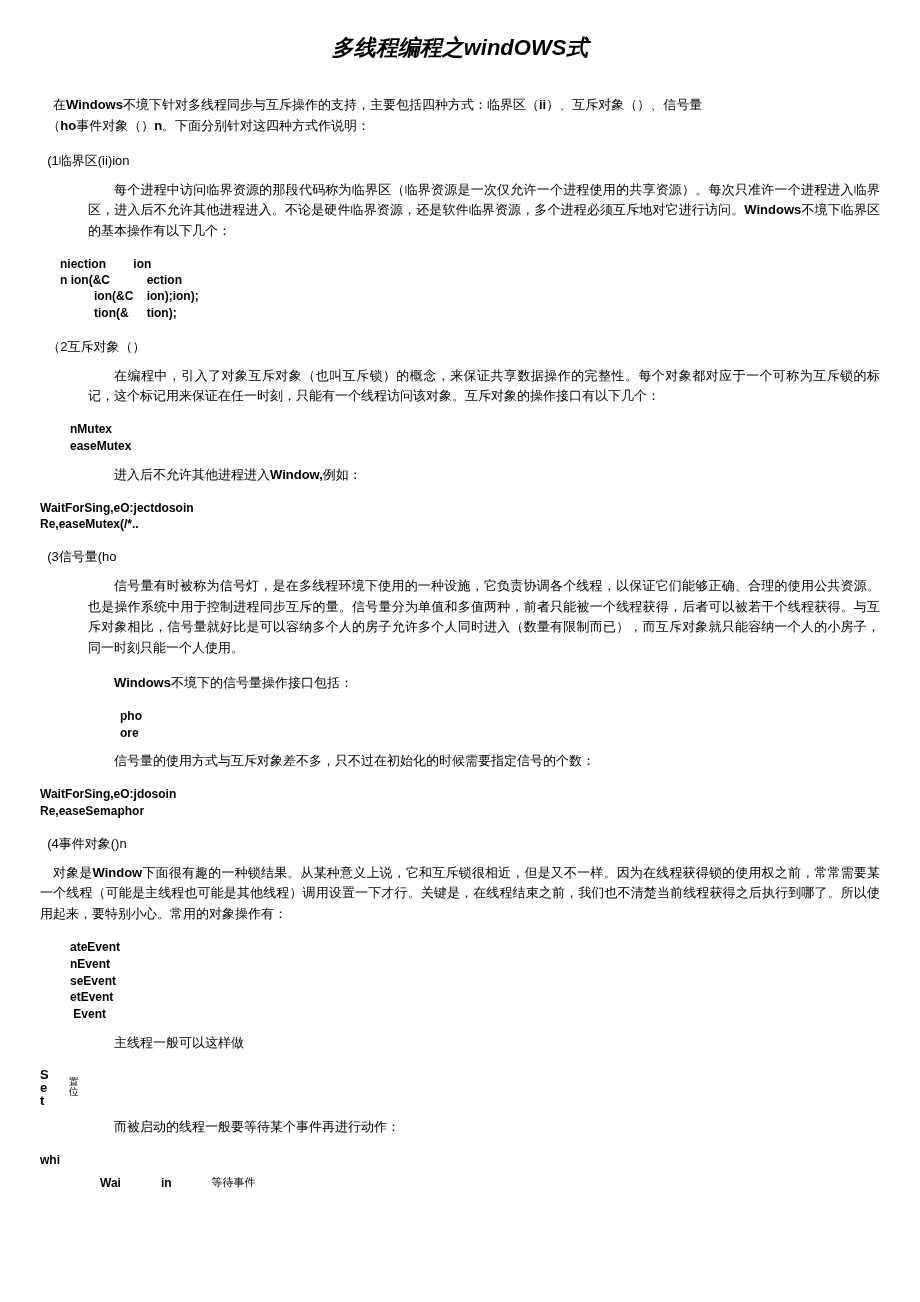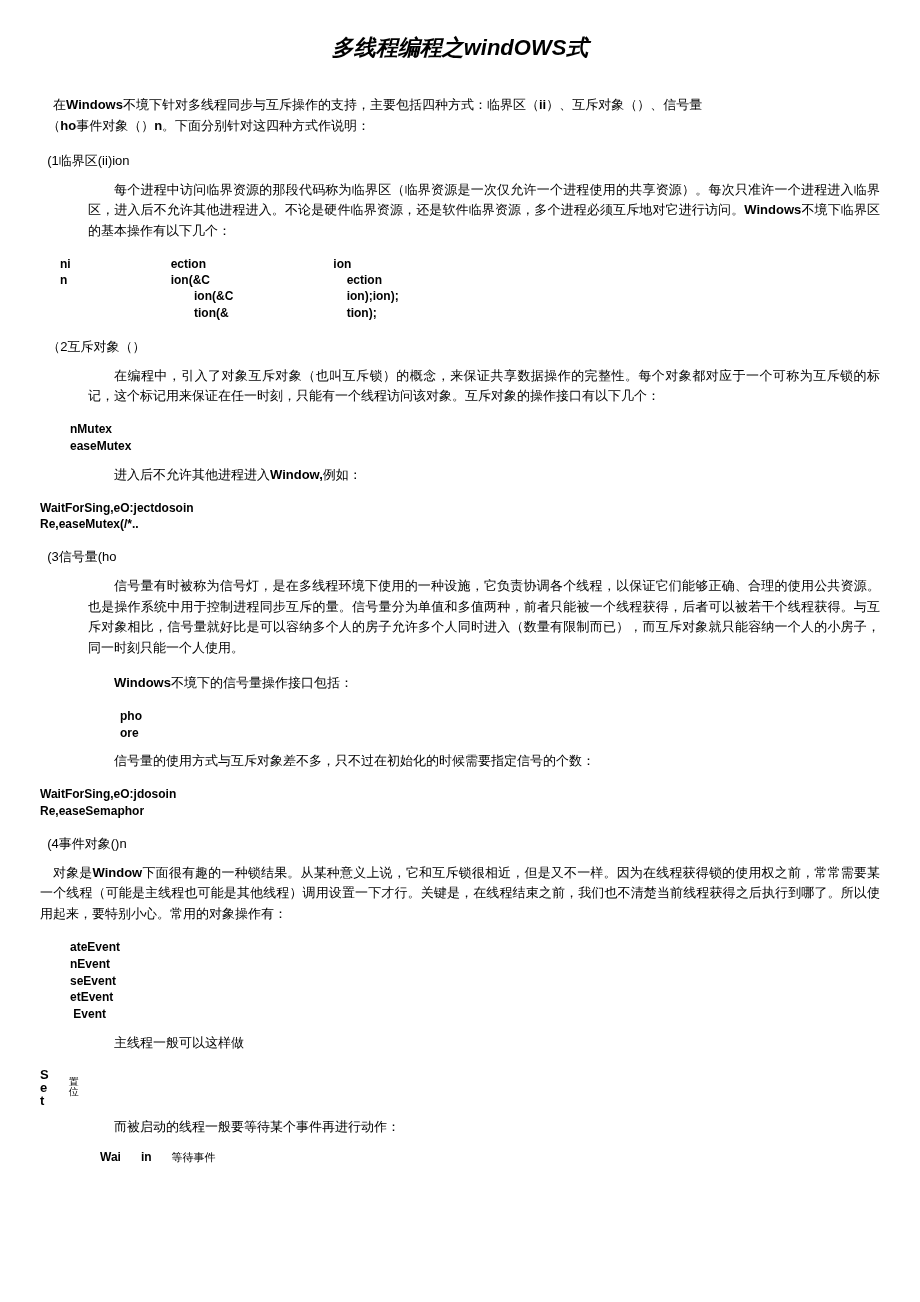--- a/index.html
+++ b/index.html
@@ -48,21 +48,20 @@
   }
   .code-left {
     font-weight: bold;
     margin: 4px 0 10px 0;
     white-space: pre;
     font-size: 12px;
     line-height: 1.4;
   }
   .frag-row {
     display: flex;
-    gap: 100px;
     margin: 10px 0 16px 20px;
     font-size: 12px;
     font-weight: bold;
     line-height: 1.35;
   }
   .frag-row > div { white-space: pre; }
   .set-row {
     display: flex;
     gap: 20px;
     margin: 10px 0 10px 0;
@@ -74,25 +73,25 @@
     white-space: pre;
     line-height: 1.0;
   }
   .set-small {
     font-size: 10px;
     white-space: pre;
     line-height: 1.0;
   }
   .wait-row {
     display: flex;
-    gap: 20px;
+    gap: 40px;
     margin: 6px 0 0 0;
     font-size: 12px;
     font-weight: bold;
-    align-items: flex-end;
+    align-items: flex-start;
   }
   .wait-row .note { font-weight: normal; font-size: 11px; }
 </style>
 </head>
 <body>
 
 <h1>多线程编程之windOWS式</h1>
 
 <p class="lead-indent">
   <span>在</span><span class="bold">Windows</span><span>不境下针对多线程同步与互斥操作的支持，主要包括四种方式：临界区（</span><span class="bold">ii</span><span>）、互斥对象（）、信号量</span><br>
@@ -166,18 +165,19 @@
   <div class="set-big">S
 e
 t</div>
   <div class="set-small">置
 位</div>
 </div>
 
 <p class="indent">而被启动的线程一般要等待某个事件再进行动作：</p>
 
 <div>
+  <div class="code-left">whi</div>
   <div class="wait-row" style="margin-left:60px; margin-top:-4px;">
     <span>Wai</span>
     <span>in</span>
     <span class="note">等待事件</span>
   </div>
 </div>
 
 </body></html>

